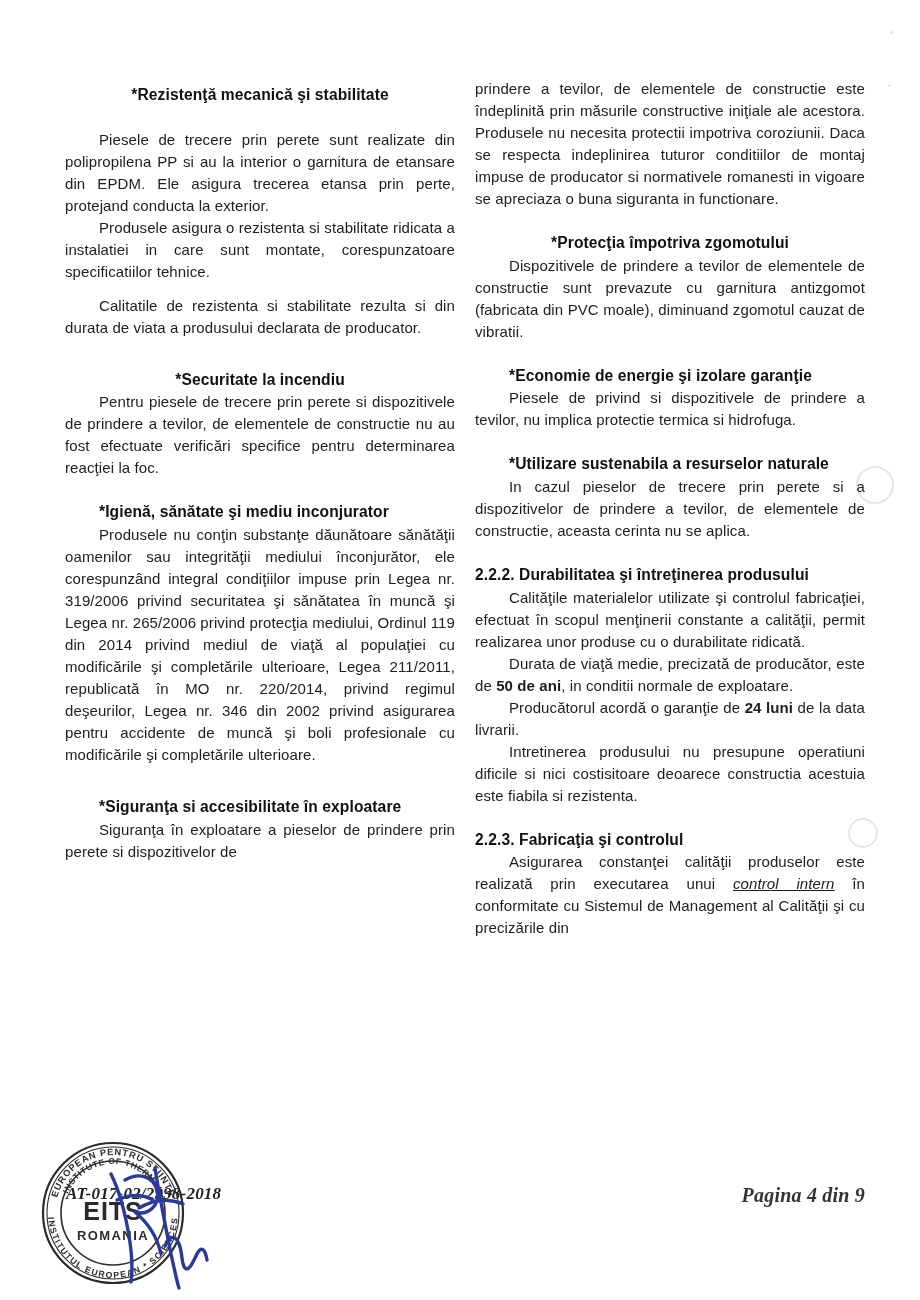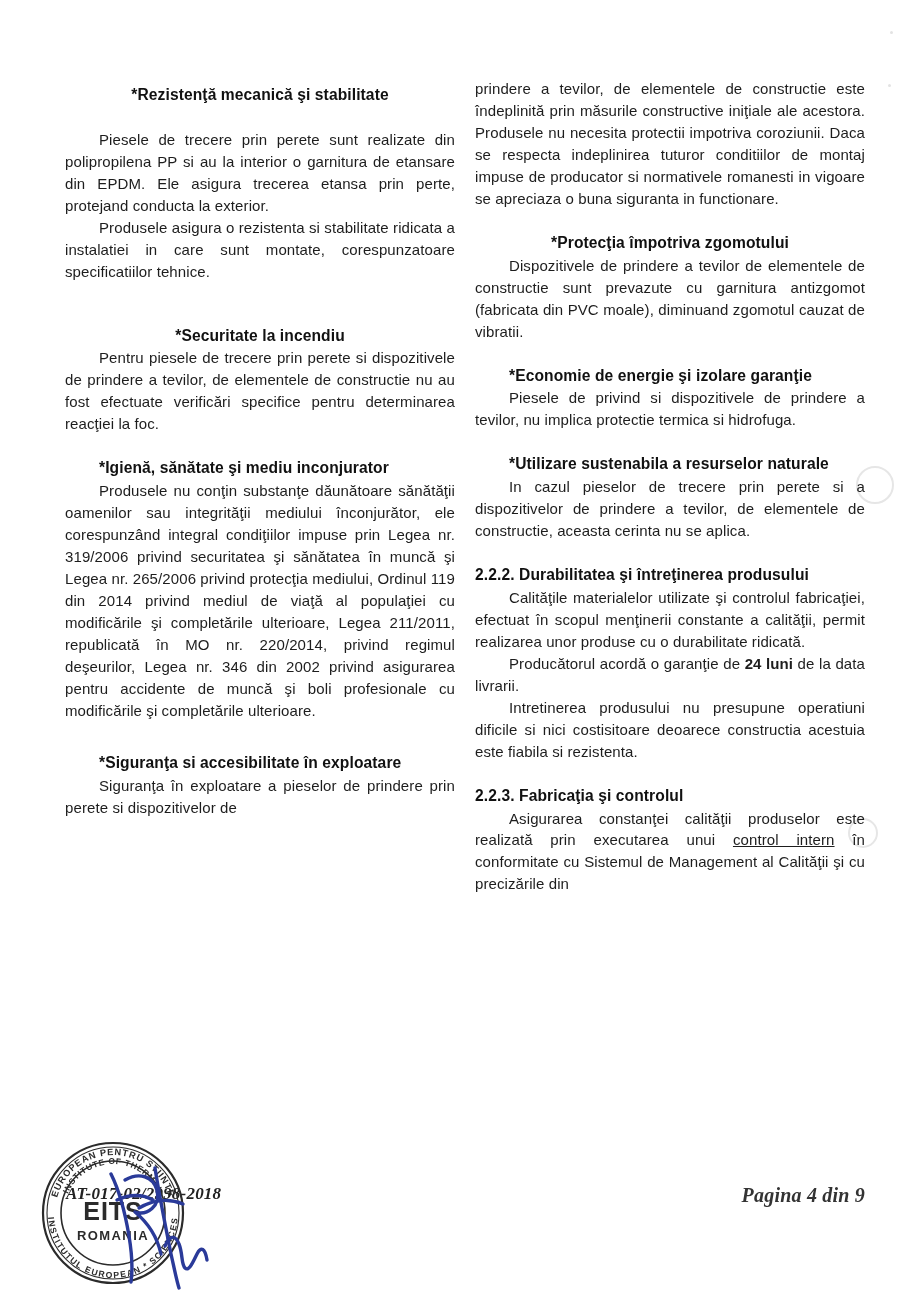--- a/index.html
+++ b/index.html
@@ -63,20 +63,21 @@
     text-indent: 34px;
   }
   .heading.sec {
     text-indent: 0;
   }
   .gap-sm { height: 12px; }
   .gap-md { height: 22px; }
   .gap-lg { height: 30px; }
   .gap-xs { height: 6px; }
   .u-italic {
+    font-style: italic;
     text-decoration: underline;
   }
   b.inline { font-weight: bold; }
 
   
   .footer-left {
     position: absolute;
     left: 66px;
     top: 1184px;
     font-family: "Liberation Serif", serif;
@@ -151,20 +152,21 @@
       <div class="gap-xs"></div>
       <h3 class="heading centered">*Rezistenţă mecanică şi stabilitate</h3>
       <div class="gap-md"></div>
 
       <p class="body-text">Piesele de trecere prin perete sunt realizate din polipropilena PP si au la interior o garnitura de etansare din EPDM. Ele asigura trecerea etansa prin perte, protejand conducta la exterior.</p>
 
 
       <p class="body-text">Produsele asigura o rezistenta si stabilitate ridicata a instalatiei in care sunt montate, corespunzatoare specificatiilor tehnice.</p>
 
       <div class="gap-sm"></div>
+      <p class="body-text">Calitatile de rezistenta si stabilitate rezulta si din durata de viata a produsului declarata de producator.</p>
 
       <div class="gap-lg"></div>
       <h3 class="heading centered">*Securitate la incendiu</h3>
 
       <p class="body-text">Pentru piesele de trecere prin perete si dispozitivele de prindere a tevilor, de elementele de constructie nu au fost efectuate verificări specifice pentru determinarea reacţiei la foc.</p>
 
       <div class="gap-md"></div>
       <h3 class="heading indent">*Igienă, sănătate şi mediu inconjurator</h3>
 
       <p class="body-text">Produsele nu conţin substanţe dăunătoare sănătăţii oamenilor sau integrităţii mediului înconjurător, ele corespunzând integral condiţiilor impuse prin Legea nr. 319/2006 privind securitatea şi sănătatea în muncă şi Legea nr. 265/2006 privind protecţia mediului, Ordinul 119 din 2014 privind mediul de viaţă al populaţiei cu modificările şi completările ulterioare, Legea 211/2011, republicată în MO nr. 220/2014, privind regimul deşeurilor, Legea nr. 346 din 2002 privind asigurarea pentru accidente de muncă şi boli profesionale cu modificările şi completările ulterioare.</p>
@@ -192,20 +194,21 @@
       <div class="gap-md"></div>
       <h3 class="heading indent">*Utilizare sustenabila a resurselor naturale</h3>
 
       <p class="body-text">In cazul pieselor de trecere prin perete si a dispozitivelor de prindere a tevilor, de elementele de constructie, aceasta cerinta nu se aplica.</p>
 
       <div class="gap-md"></div>
       <h3 class="heading sec">2.2.2. Durabilitatea şi întreţinerea produsului</h3>
 
       <p class="body-text">Calităţile materialelor utilizate şi controlul fabricaţiei, efectuat în scopul menţinerii constante a calităţii, permit realizarea unor produse cu o durabilitate ridicată.</p>
 
+      <p class="body-text"><span>Durata de viaţă medie, precizată de producător, este de </span><b class="inline">50 de ani</b><span>, in conditii normale de exploatare.</span></p>
 
       <p class="body-text"><span>Producătorul acordă o garanţie de </span><b class="inline">24 luni</b><span> de la data livrarii.</span></p>
 
       <p class="body-text">Intretinerea produsului nu presupune operatiuni dificile si nici costisitoare deoarece constructia acestuia este fiabila si rezistenta.</p>
 
       <div class="gap-md"></div>
       <h3 class="heading sec">2.2.3. Fabricaţia şi controlul</h3>
 
       <p class="body-text"><span>Asigurarea constanţei calităţii produselor este realizată prin executarea unui </span><span class="u-italic">control intern</span><span> în conformitate cu Sistemul de Management al Calităţii şi cu precizările din</span></p>
     </div>

